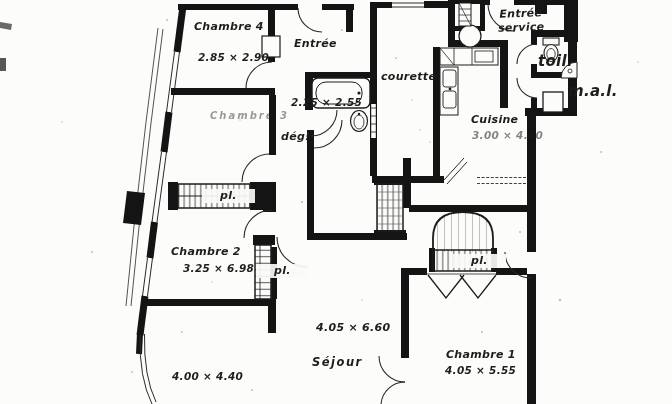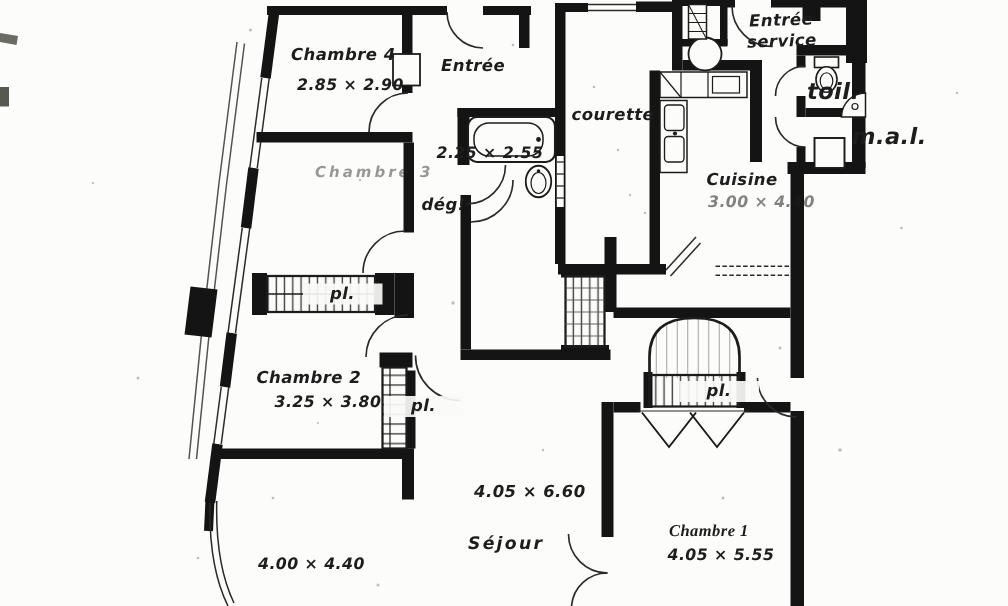--- a/index.html
+++ b/index.html
@@ -247,21 +247,21 @@
   <g fill="#fcfcfa" stroke="#1c1c1c">
     <rect x="459" y="3" width="12" height="23" stroke-width="1"></rect>
     <path d="M459 9 h12 M459 15 h12 M459 21 h12" stroke-width=".7"></path>
     <path d="M459 3 L471 26" stroke-width=".7"></path>
   </g>
   <g fill="#fcfcfa" stroke="#1c1c1c">
     <rect x="262" y="36" width="18" height="21" stroke-width="1.2"></rect>
   </g>
 </svg>
 
-<div class="lbl nm" style="left:194px;top:30px;text-align:right;">Chambre 4</div>
+<div class="lbl nm" style="left:194px;top:20px;text-align:right;">Chambre 4</div>
 <div class="lbl dm" style="left:198px;top:51px;">2.85 × 2.90</div>
 
 <div class="lbl nm" style="left:294px;top:37px;">Entrée</div>
 <div class="lbl dm" style="left:291px;top:54px;margin-top:42px;">2.25 × 2.55</div>
 
 <div class="lbl nm" style="left:381px;top:70px;">courette</div>
 
 <div class="lbl nm svc ctr" style="left:486px;top:7px;width:70px;transform:rotate(-2deg);">
   <span>Entrée</span>
   <span>service</span>
@@ -275,22 +275,22 @@
 
 <div class="lbl nm faded" style="left:186px;top:110px;font-size:10px;margin-left:24px;">Chambre 3</div>
 
 <div class="lbl nm" style="left:281px;top:130px;">dég!</div>
 
 <div class="lbl chip" style="left:202px;top:189px;">pl.</div>
 <div class="lbl chip" style="left:256px;top:264px;">pl.</div>
 <div class="lbl chip" style="left:453px;top:254px;">pl.</div>
 
 <div class="lbl nm" style="left:171px;top:245px;">Chambre 2</div>
-<div class="lbl dm" style="left:183px;top:262px;">3.25 × 3.80</div>
+<div class="lbl dm" style="left:183px;top:262px;">3.25 × 6.98</div>
 
 <div class="lbl nm" style="left:316px;top:321px;">4.05 × 6.60</div>
 <div class="lbl nm" style="left:288px;top:355px;font-size:11.5px;letter-spacing:1.5px;margin-left:24px;">Séjour</div>
 <div class="lbl dm" style="left:172px;top:370px;">4.00 × 4.40</div>
 
-<div class="lbl nm" style="left:446px;top:348px;font-family:Liberation Serif, serif;">Chambre 1</div>
+<div class="lbl nm" style="left:446px;top:348px;">Chambre 1</div>
 <div class="lbl dm" style="left:445px;top:364px;">4.05 × 5.55</div>
 
 </div>
 
 </body></html>

